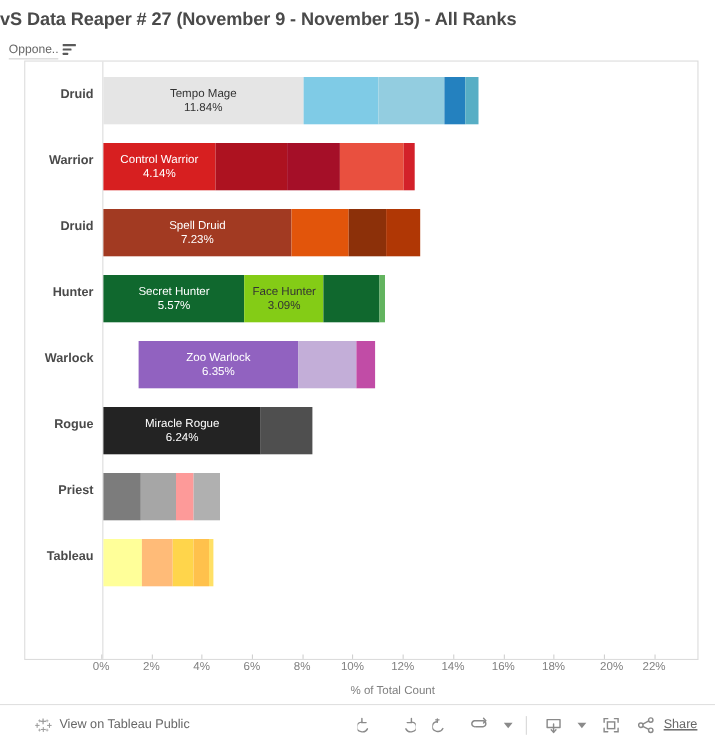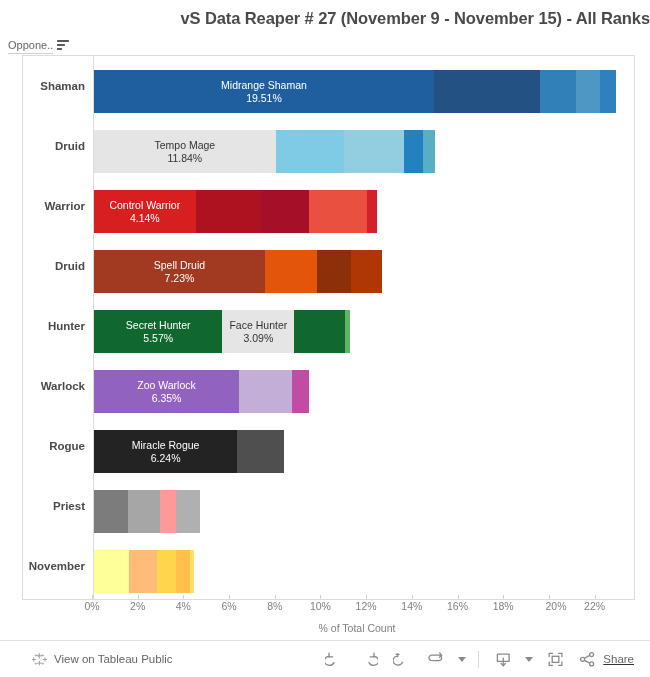--- a/index.html
+++ b/index.html
@@ -11,28 +11,27 @@
     width: 650px;
     height: 677px;
     font-family: "Liberation Sans", sans-serif;
     color: #333333;
     overflow: hidden;
     position: relative;
   }
 
   
   #viz-title {
-    text-align: right;
+    text-align: left;
     font-size: 16.5px;
     font-weight: bold;
     color: #4a4a4a;
     padding-top: 9px;
     letter-spacing: -0.1px;
     white-space: nowrap;
-    margin-left: 36px;
   }
 
   
   #field-header {
     position: absolute;
     left: 8px;
     top: 38px;
     display: flex;
     align-items: center;
     gap: 4px;
@@ -248,35 +247,20 @@
       <i></i>
       <i></i>
       <i></i>
     </span>
 </div>
 
 <div id="chart-frame">
   <div id="plot-area"></div>
   <div id="rows-host">
       <div class="row">
-        <div class="row-label">Shaman</div>
-        <div class="bar-track">
-          <div class="bar">
-            <div class="seg" style="width: 339.931px; background: rgb(31, 95, 160);">
-              <div class="seg-label" style="color: rgb(255, 255, 255);">Midrange Shaman
-19.51%</div>
-            </div>
-            <div class="seg" style="width: 105.772px; background: rgb(35, 81, 132);"></div>
-            <div class="seg" style="width: 36.5517px; background: rgb(50, 128, 184);"></div>
-            <div class="seg" style="width: 23.9871px; background: rgb(78, 151, 196);"></div>
-            <div class="seg" style="width: 15.7629px; background: rgb(47, 128, 188);"></div>
-          </div>
-        </div>
-      </div>
-      <div class="row">
         <div class="row-label">Druid</div>
         <div class="bar-track">
           <div class="bar">
             <div class="seg" style="width: 181.616px; background: #e5e5e5;">
               <div class="seg-label" style="color: rgb(51, 51, 51);">Tempo Mage
 11.84%</div>
             </div>
             <div class="seg" style="width: 68.5345px; background: rgb(127, 203, 230);"></div>
             <div class="seg" style="width: 60.3103px; background: rgb(147, 205, 224);"></div>
             <div class="seg" style="width: 18.7328px; background: rgb(36, 129, 191);"></div>
@@ -314,34 +298,34 @@
         </div>
       </div>
       <div class="row">
         <div class="row-label">Hunter</div>
         <div class="bar-track">
           <div class="bar">
             <div class="seg" style="width: 128.388px; background: rgb(16, 104, 46);">
               <div class="seg-label" style="color: rgb(255, 255, 255);">Secret Hunter
 5.57%</div>
             </div>
-            <div class="seg" style="width: 71.9612px; background: #e5e5e5;">
+            <div class="seg" style="width: 71.9612px; background: #84cc16;">
               <div class="seg-label" style="color: rgb(51, 51, 51);">Face Hunter
 3.09%</div>
             </div>
             <div class="seg" style="width: 50.2586px; background: rgb(16, 104, 46);"></div>
             <div class="seg" style="width: 5.25431px; background: rgb(99, 180, 95);"></div>
           </div>
         </div>
       </div>
       <div class="row">
         <div class="row-label">Warlock</div>
         <div class="bar-track">
           <div class="bar">
-            <div class="seg" style="width: 145.065px; background: rgb(145, 98, 192);">
+            <div class="seg" style="width: 145.065px; background: rgb(145, 98, 192); margin-left: 32px;">
               <div class="seg-label" style="color: rgb(255, 255, 255);">Zoo Warlock
 6.35%</div>
             </div>
             <div class="seg" style="width: 52.5431px; background: rgb(195, 174, 216);"></div>
             <div class="seg" style="width: 17.1336px; background: rgb(193, 76, 166);"></div>
           </div>
         </div>
       </div>
       <div class="row">
         <div class="row-label">Rogue</div>
@@ -360,21 +344,21 @@
         <div class="bar-track">
           <div class="bar">
             <div class="seg" style="width: 34.2672px; background: rgb(124, 124, 124);"></div>
             <div class="seg" style="width: 31.5259px; background: rgb(166, 166, 166);"></div>
             <div class="seg" style="width: 16.4483px; background: rgb(253, 154, 153);"></div>
             <div class="seg" style="width: 23.9871px; background: rgb(176, 176, 176);"></div>
           </div>
         </div>
       </div>
       <div class="row">
-        <div class="row-label">November</div>
+        <div class="row-label">Tableau</div>
         <div class="bar-track">
           <div class="bar">
             <div class="seg" style="width: 35.4095px; background: rgb(255, 255, 153);"></div>
             <div class="seg" style="width: 27.4138px; background: rgb(255, 187, 120);"></div>
             <div class="seg" style="width: 19.4181px; background: rgb(255, 213, 75);"></div>
             <div class="seg" style="width: 14.1638px; background: rgb(255, 193, 76);"></div>
             <div class="seg" style="width: 4.11207px; background: rgb(255, 224, 102);"></div>
           </div>
         </div>
       </div>

